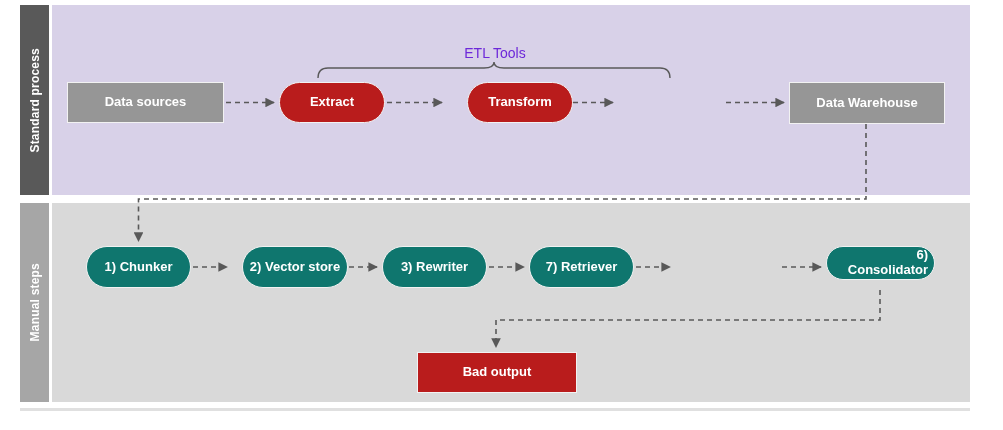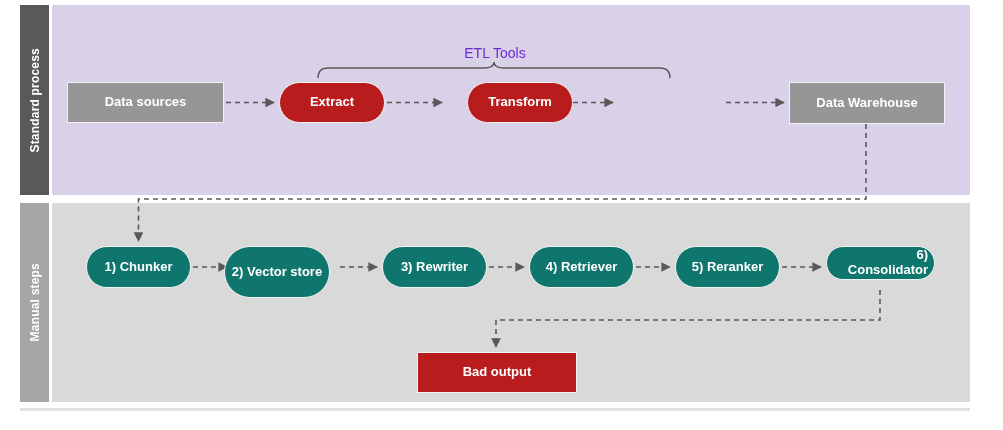--- a/index.html
+++ b/index.html
@@ -78,21 +78,21 @@
 
   
   #node-data-sources   { left: 67px;  top: 82px;  width: 157px; height: 41px; }
   #node-extract        { left: 279px; top: 82px;  width: 106px; height: 41px; }
   #node-transform      { left: 467px; top: 82px;  width: 106px; height: 41px; }
   #node-load           { left: 618px; top: 82px;  width: 106px; height: 41px; }
   #node-data-warehouse { left: 789px; top: 82px;  width: 156px; height: 42px; }
 
   
   #node-chunker      { left: 86px;  top: 246px; width: 105px; height: 42px; }
-  #node-vector-store { left: 224px; top: 246px; width: 106px; height: 52px; }
+  #node-vector-store { left: 242px; top: 246px; width: 106px; height: 42px; }
   #node-rewriter     { left: 382px; top: 246px; width: 105px; height: 42px; }
   #node-retriever    { left: 529px; top: 246px; width: 105px; height: 42px; }
   #node-reranker     { left: 675px; top: 246px; width: 105px; height: 42px; }
   #node-consolidator { left: 826px; top: 246px; width: 109px; height: 34px; }
   #node-bad-output   { left: 417px; top: 352px; width: 160px; height: 41px; }
 
   
   #connectors {
     position: absolute;
     left: 0; top: 0;
@@ -182,26 +182,23 @@
 
   <div class="node pill gray-light" id="node-vector-store">
     <span>2) Vector store</span>
   </div>
 
   <div class="node pill gray-light" id="node-rewriter">
     <span>3) Rewriter</span>
   </div>
 
   <div class="node pill gray-light" id="node-retriever">
-    <span>4) Retriever</span>
-  </div>
-
-  <div class="node pill gray-light" id="node-reranker">
-    <span>5) Reranker</span>
-  </div>
+    <span>7) Retriever</span>
+  </div>
+
 
   <div class="node pill gray-light" id="node-consolidator">
     <span>6) Consolidator</span>
   </div>
 
   <div class="node rect yellow" id="node-bad-output">
     <span>Bad output</span>
   </div>
 
 </div>

